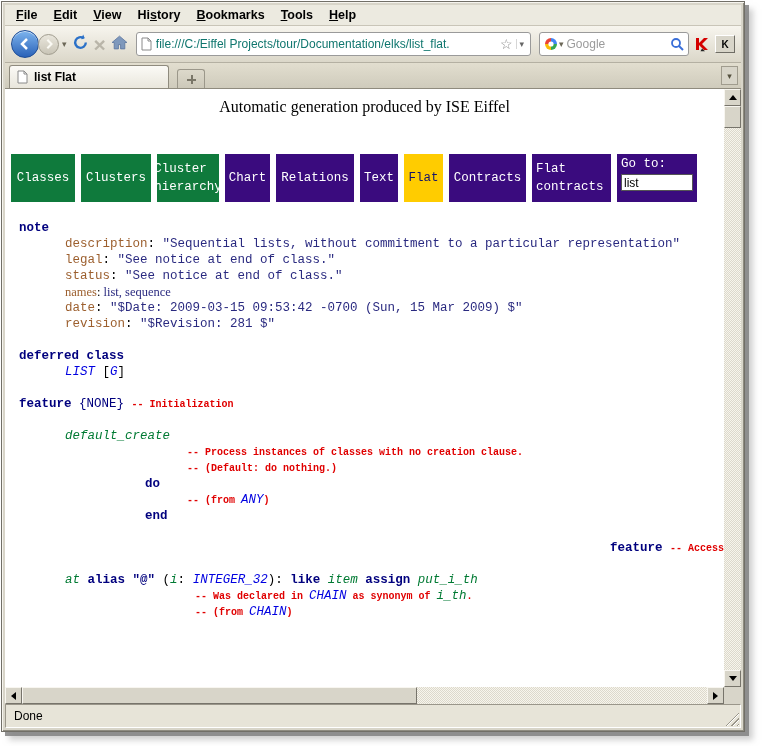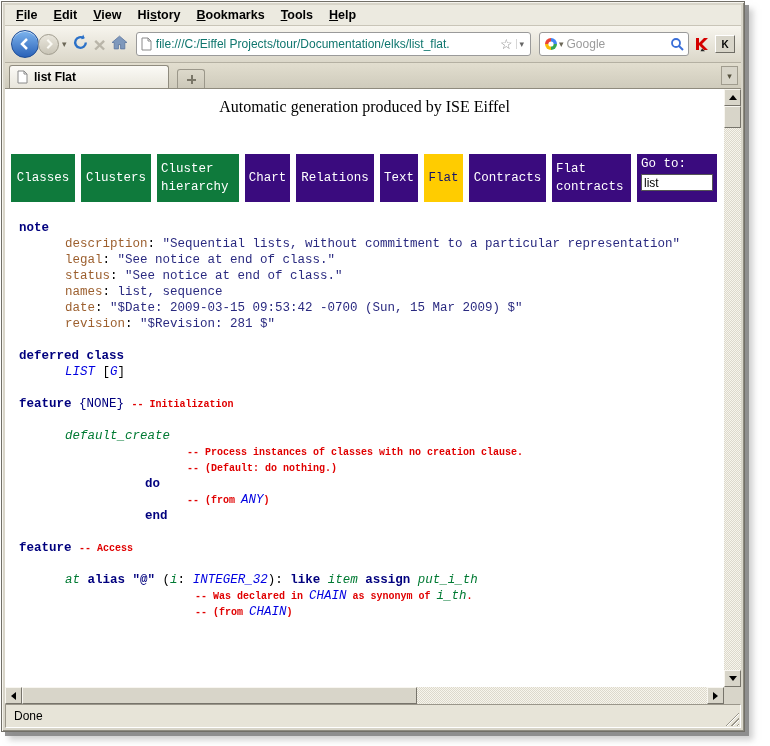--- a/index.html
+++ b/index.html
@@ -94,21 +94,21 @@
 
   
   .doc-header{margin-top:9px;text-align:center;font-family:"Liberation Serif",serif;
     font-size:16px;color:#000;height:19px;}
   .btnrow{margin:37px 0 0 6px;display:flex;gap:6px;height:48px;align-items:stretch;}
   .navbtn{color:#fff;font-family:"Liberation Mono",monospace;font-size:12.5px;line-height:1.45;
     display:flex;align-items:center;justify-content:center;text-align:left;padding:0 4px;}
   .navbtn.yellow{color:#15156A;}
   .btnrow > :nth-child(1){width:64px;}
   .btnrow > :nth-child(2){width:70px;}
-  .btnrow > :nth-child(3){width:82px;}
+  .btnrow > :nth-child(3){width:62px;}
   .btnrow > :nth-child(4){width:45px;}
   .btnrow > :nth-child(5){width:78px;}
   .btnrow > :nth-child(6){width:38px;}
   .btnrow > :nth-child(7){width:39px;}
   .btnrow > :nth-child(8){width:77px;}
   .btnrow > :nth-child(9){width:79px;}
   .goto{width:80px;display:flex;flex-direction:column;padding:3px 4px;color:#fff;
     font-family:"Liberation Mono",monospace;font-size:12.5px;}
   .goto input{margin-top:3px;width:100%;height:17px;border:1px solid #555;
     font-family:"Liberation Sans",sans-serif;font-size:12px;padding:0 2px;background:#fff;color:#000;}
@@ -234,37 +234,37 @@
           <div class="goto" style="background: rgb(58, 11, 126);">
           <span>Go to:</span>
           <input value="list" style="">
         </div>
       </div>
       <div class="code">
           <div class="code-line" style="padding-left: 14px;"><span class="tk-kw">note</span></div>
           <div class="code-line" style="padding-left: 60px;"><span class="tk-tag">description</span><span class="tk-p">: </span><span class="tk-val">"Sequential lists, without commitment to a particular representation"</span></div>
           <div class="code-line" style="padding-left: 60px;"><span class="tk-tag">legal</span><span class="tk-p">: </span><span class="tk-val">"See notice at end of class."</span></div>
           <div class="code-line" style="padding-left: 60px;"><span class="tk-tag">status</span><span class="tk-p">: </span><span class="tk-val">"See notice at end of class."</span></div>
-          <div class="code-line" style="padding-left: 60px;"><span class="tk-tag">names</span><span class="tk-p">: </span><span class="tk-val">list, sequence</span></div>
+          <div class="code-line" style="padding-left: 60px; font-family: Liberation Serif, serif;"><span class="tk-tag">names</span><span class="tk-p">: </span><span class="tk-val">list, sequence</span></div>
           <div class="code-line" style="padding-left: 60px;"><span class="tk-tag">date</span><span class="tk-p">: </span><span class="tk-val">"$Date: 2009-03-15 09:53:42 -0700 (Sun, 15 Mar 2009) $"</span></div>
           <div class="code-line" style="padding-left: 60px;"><span class="tk-tag">revision</span><span class="tk-p">: </span><span class="tk-val">"$Revision: 281 $"</span></div>
           <div class="code-line" style="padding-left: 14px;">&nbsp;</div>
           <div class="code-line" style="padding-left: 14px;"><span class="tk-kw">deferred class</span></div>
           <div class="code-line" style="padding-left: 60px;"><span class="tk-cls">LIST</span><span class="tk-p"> [</span><span class="tk-cls">G</span><span class="tk-p">]</span></div>
           <div class="code-line" style="padding-left: 14px;">&nbsp;</div>
           <div class="code-line" style="padding-left: 14px;"><span class="tk-kw">feature</span><span class="tk-pn"> {NONE} </span><span class="tk-cmt">-- Initialization</span></div>
           <div class="code-line" style="padding-left: 14px;">&nbsp;</div>
           <div class="code-line" style="padding-left: 60px;"><span class="tk-feat">default_create</span></div>
           <div class="code-line" style="padding-left: 182px;"><span class="tk-cmt">-- Process instances of classes with no creation clause.</span></div>
           <div class="code-line" style="padding-left: 182px;"><span class="tk-cmt">-- (Default: do nothing.)</span></div>
           <div class="code-line" style="padding-left: 140px;"><span class="tk-kw">do</span></div>
           <div class="code-line" style="padding-left: 182px;"><span class="tk-cmt">-- (from </span><span class="tk-ccls">ANY</span><span class="tk-cmt">)</span></div>
           <div class="code-line" style="padding-left: 140px;"><span class="tk-kw">end</span></div>
           <div class="code-line" style="padding-left: 14px;">&nbsp;</div>
-          <div class="code-line" style="padding-left: 14px;"><span class="tk-kw">feature</span><span class="tk-p"> </span><span class="tk-cmt">-- Access</span></div>
+          <div class="code-line" style="padding-left: 8px; text-align: right;"><span class="tk-kw">feature</span><span class="tk-p"> </span><span class="tk-cmt">-- Access</span></div>
           <div class="code-line" style="padding-left: 14px;">&nbsp;</div>
           <div class="code-line" style="padding-left: 60px;"><span class="tk-feat">at</span><span class="tk-p"> </span><span class="tk-kw">alias</span><span class="tk-p"> </span><span class="tk-str">"@"</span><span class="tk-p"> (</span><span class="tk-feat">i</span><span class="tk-p">: </span><span class="tk-cls">INTEGER_32</span><span class="tk-p">): </span><span class="tk-kw">like</span><span class="tk-p"> </span><span class="tk-feat">item</span><span class="tk-p"> </span><span class="tk-kw">assign</span><span class="tk-p"> </span><span class="tk-feat">put_i_th</span></div>
           <div class="code-line" style="padding-left: 190px;"><span class="tk-cmt">-- Was declared in </span><span class="tk-ccls">CHAIN</span><span class="tk-cmt"> as synonym of </span><span class="tk-cfeat">i_th</span><span class="tk-cmt">.</span></div>
           <div class="code-line" style="padding-left: 190px;"><span class="tk-cmt">-- (from </span><span class="tk-ccls">CHAIN</span><span class="tk-cmt">)</span></div>
         </div>
     </div>
 
     <div class="vscroll track">
       <div class="sbtn" style="top:0;left:0;">
           <span class="tri up"></span>

